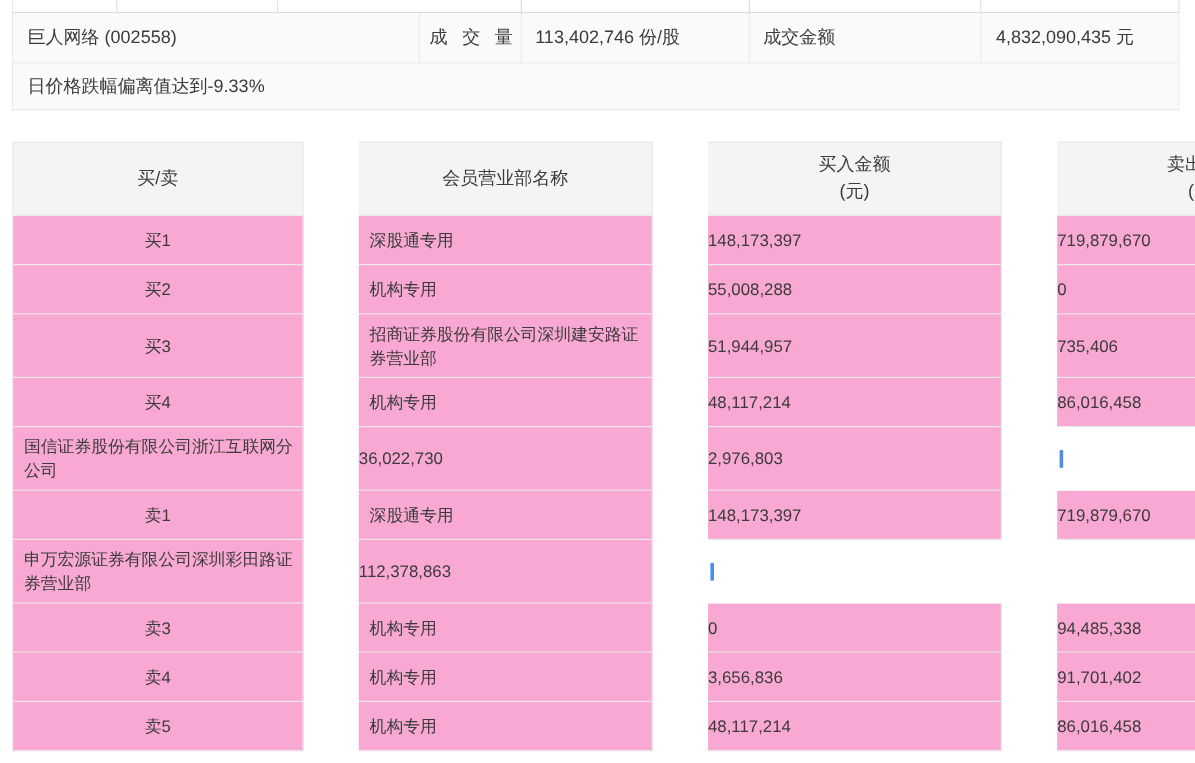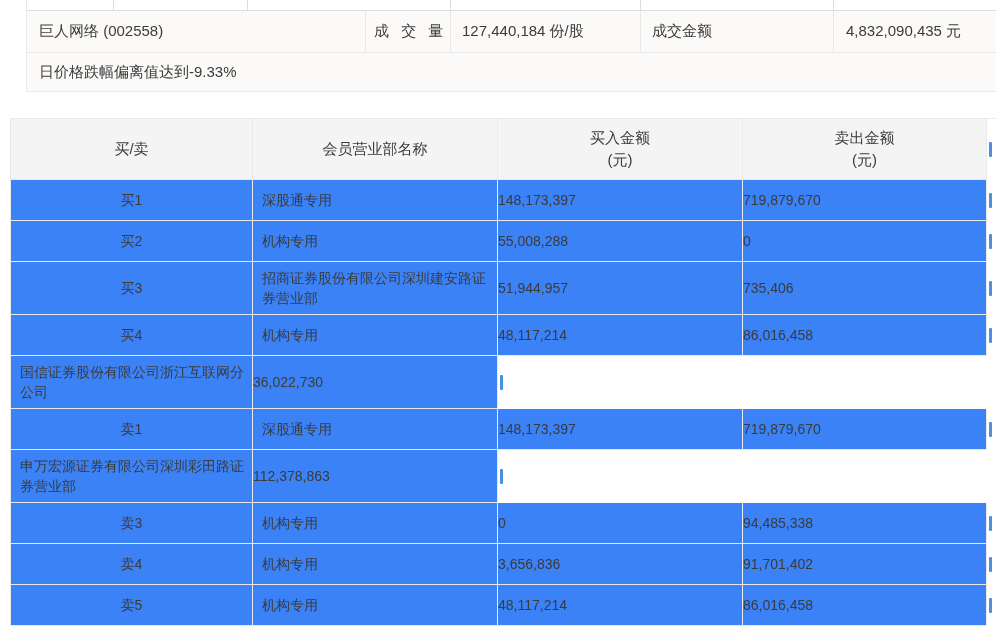--- a/index.html
+++ b/index.html
@@ -6,40 +6,40 @@
     --border:#e9e9e9; --divider:#dcdcdc; --header-bg:#f4f4f4;
     --text:#3b3b3b; --top-bg:#fbfaf8; --link-accent:#4a90e2; --page-bg:#ffffff;
   }
   *{box-sizing:border-box;margin:0;padding:0;}
   html,body{background:var(--page-bg);}
   body{font-family:"Liberation Sans","DejaVu Sans",sans-serif;color:var(--text);}
   .canvas{position:relative;width:996px;height:636px;background:var(--page-bg);overflow:hidden;}
 
   
   .ttable{position:absolute;left:10px;top:0;width:986px;font-size:15px;}
-  .tt-row{display:grid;margin-left:16px;}
+  .tt-row{display:grid;}
   .tt-partial{grid-template-columns:88px 134px 203px 190px 193px 165px 13px;height:11px;}
   .tt-row1{grid-template-columns:340px 85px 190px 193px 165px 13px;height:42px;}
   .tt-row2{grid-template-columns:973px 13px;height:39px;}
   .tt-row .c{border-right:1px solid var(--border);display:flex;align-items:center;background:var(--top-bg);}
   .tt-partial .c{border-right:1px solid var(--divider);border-bottom:1px solid var(--divider);background:var(--page-bg);}
   .tt-partial .c.ovf{border-right:none;}
   .tt-row .c:first-child{border-left:1px solid var(--border);}
   .tt-row1 .c,.tt-row2 .c{border-bottom:1px solid var(--border);}
   .tt-row .c.ovf{border-right:none;border-bottom:none;background:var(--page-bg);}
   .pad12{padding-left:12px;}
   .pad8{padding-left:8px;}
   .tt-row1 .val{padding-left:11px;}
 
   
   .mtable{position:absolute;left:10px;top:118px;width:986px;font-size:14px;}
-  .mt-row{display:grid;grid-template-columns:243px 245px 245px 244px 9px;}
+  .mt-row{display:grid;grid-template-columns:243px 245px 245px 244px 9px;gap:46px;}
   .mt-row .c{
     border-right:1px solid var(--border);border-bottom:1px solid var(--border);
-    background:#3b82f6;min-height:41px;display:flex;align-items:center;
+    background:#f9a8d4;min-height:41px;display:flex;align-items:center;
     line-height:20px;padding-top:6px;padding-bottom:6px;
   }
   .mt-row .c:first-child{border-left:1px solid var(--border);}
   .mt-row .c.side{justify-content:center;}
   .mt-row .c.broker{justify-content:flex-start;padding-left:9px;}
   .mt-row .c.num{justify-content:flex-start;padding-right:5px;}
   .mt-row .c.ovf{border-right:none;border-bottom:none;background:var(--page-bg);justify-content:flex-start;padding:0 0 0 2px;}
   .mt-header .c{background:var(--header-bg);border-top:1px solid var(--border);min-height:62px;font-size:15px;}
   .mt-header .c.hd{flex-direction:column;justify-content:center;text-align:center;line-height:22px;}
   .mt-header .c.ovf{background:var(--page-bg);border-top:1px solid var(--border);}
@@ -62,21 +62,21 @@
       <div class="c ovf"></div>
     </div>
     <div class="tt-row tt-row1">
       <div class="c pad12">
         <span>巨人网络 (002558)</span>
       </div>
       <div class="c pad8">
         <span class="vol-label">成 交 量</span>
       </div>
       <div class="c val">
-        <span>127,440,184 份/股</span>
+        <span>113,402,746 份/股</span>
       </div>
       <div class="c val">
         <span>成交金额</span>
       </div>
       <div class="c pad12">
         <span>4,832,090,435 元</span>
       </div>
       <div class="c ovf"></div>
     </div>
     <div class="tt-row tt-row2">
@@ -180,20 +180,23 @@
     </div>
   </div>
 
   <div class="mt-row">
     <div class="c broker">
       <span>国信证券股份有限公司浙江互联网分公司</span>
     </div>
     <div class="c num">
       <span>36,022,730</span>
     </div>
+    <div class="c num">
+      <span>2,976,803</span>
+    </div>
     <div class="c ovf">
       <i class="sliver"></i>
     </div>
   </div>
 
   <div class="mt-row">
     <div class="c side">
       <span>卖1</span>
     </div>
     <div class="c broker">

